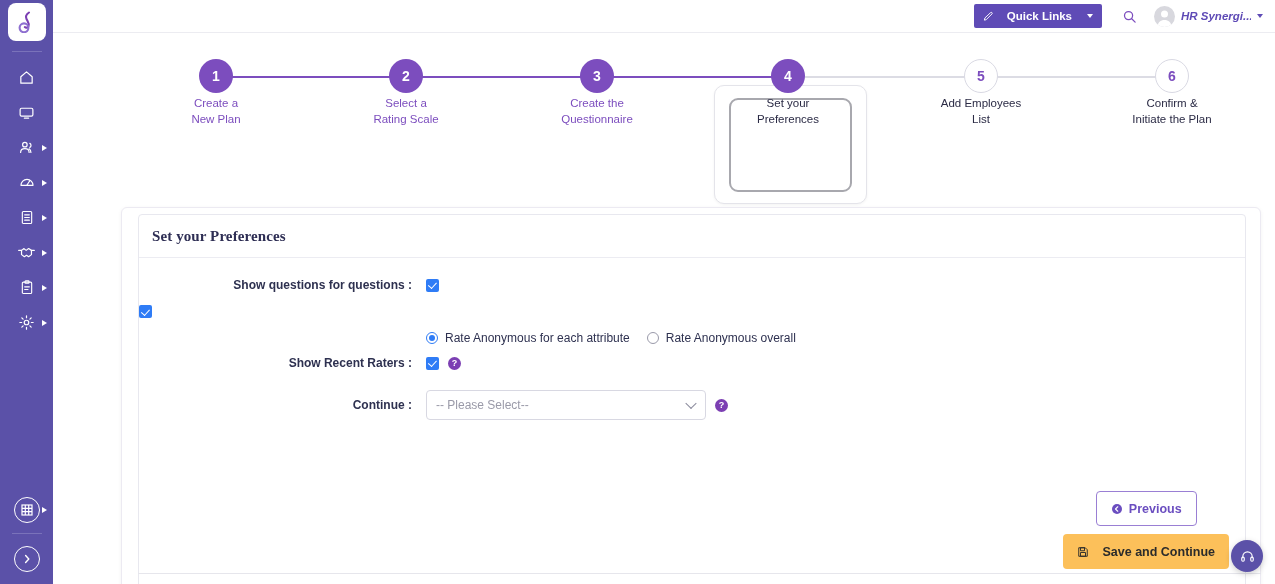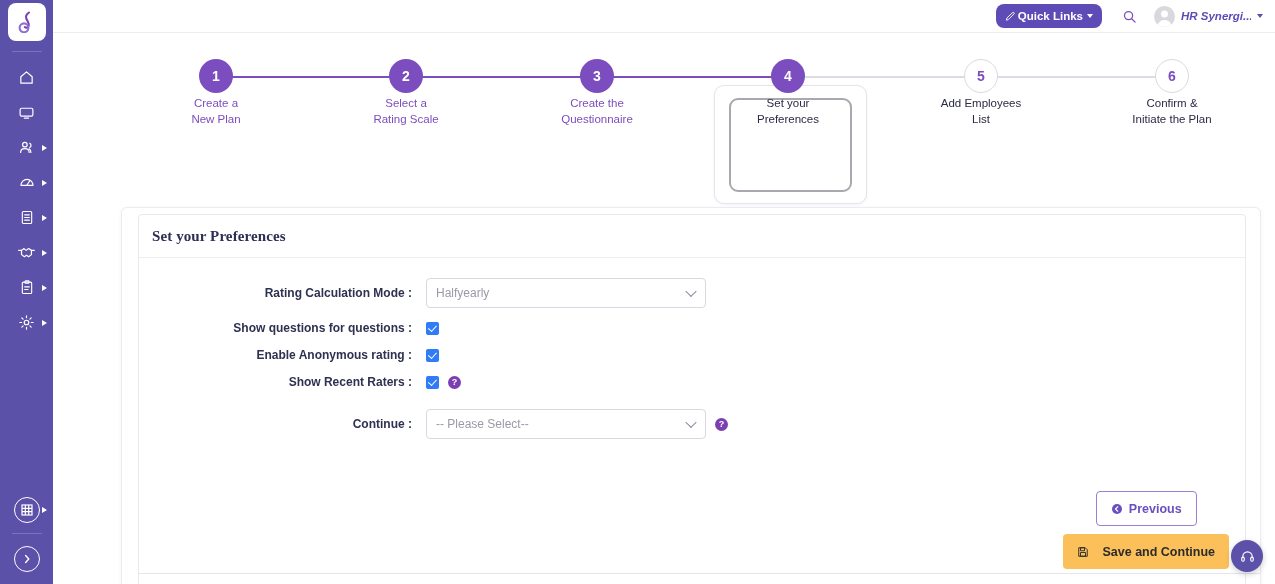--- a/index.html
+++ b/index.html
@@ -51,22 +51,22 @@
   .right { flex: 1; display: flex; flex-direction: column; min-width: 0; background: #ffffff; }
 
   
   .topbar {
     height: 33px; flex: 0 0 33px; background: #ffffff;
     display: flex; align-items: center; justify-content: flex-end;
     padding-right: 12px; gap: 0;
     border-bottom: 1px solid #ececf1;
   }
   .quick-links {
-    background: #5f4bb6; color: #fff; border-radius: 8px;
-    height: 24px; padding: 0 9px; display: flex; align-items: center; gap: 2px;
+    background: #5f4bb6; color: #fff; border-radius: 2px;
+    height: 24px; padding: 0 9px; display: flex; align-items: center; gap: 13px;
     font-size: 11.5px; font-weight: bold; cursor: pointer; white-space: nowrap;
   }
   .ql-caret { width:0;height:0;border-top:4px solid #fff;border-left:3.5px solid transparent;border-right:3.5px solid transparent; margin-left:2px;}
   .search-btn { width: 34px; height: 24px; display: flex; align-items: center; justify-content: center; cursor: pointer; margin-left: 10px;}
   .user-box { display: flex; align-items: center; gap: 6px; cursor: pointer; margin-left: 8px;}
   .avatar {
     width: 21px; height: 21px; border-radius: 50%; background: #d8d8de;
     display: flex; align-items: flex-end; justify-content: center; overflow: hidden;
   }
   .user-name { font-size: 11.5px; font-weight: bold; color: #5f4bb6; max-width: 70px; white-space: nowrap; overflow: hidden; font-style: italic;}
@@ -377,45 +377,44 @@
     <div class="page-body">
       <div class="outer-panel">
         <div class="inner-card">
 
           <div class="card-head">
             <span class="card-head-title">Set your Preferences</span>
           </div>
 
           <div class="card-body">
 
-            <div class="form-row">
-              <div class="form-label">Rating Calculation Mode :</div>
-              <div class="field-area">
-                <div class="select-box">
-                  <span class="select-value">Halfyearly</span>
-                  <span class="chev"></span>
-                </div>
-              </div>
-            </div>
 
 
             <div class="form-row">
               <div class="form-label">Show questions for questions :</div>
               <div class="field-area">
                 <div class="cbx"></div>
               </div>
             </div>
 
             <div class="form-row">
-              <div class="form-label">Enable Anonymous rating :</div>
               <div class="field-area">
                 <div class="cbx"></div>
               </div>
             </div>
 
+            <div class="form-row" style="margin-bottom:11px;">
+              <div class="form-label"></div>
+              <div class="field-area radio-row">
+                <span class="radio on"></span>
+                <span class="radio-label">Rate Anonymous for each attribute</span>
+                <span class="radio"></span>
+                <span class="radio-label">Rate Anonymous overall</span>
+              </div>
+            </div>
 
             <div class="form-row" style="margin-bottom:20px;">
               <div class="form-label">Show Recent Raters :</div>
               <div class="field-area">
                 <div class="cbx"></div>
                 <span class="help-icon">?</span>
               </div>
             </div>
 
             <div class="form-row">

